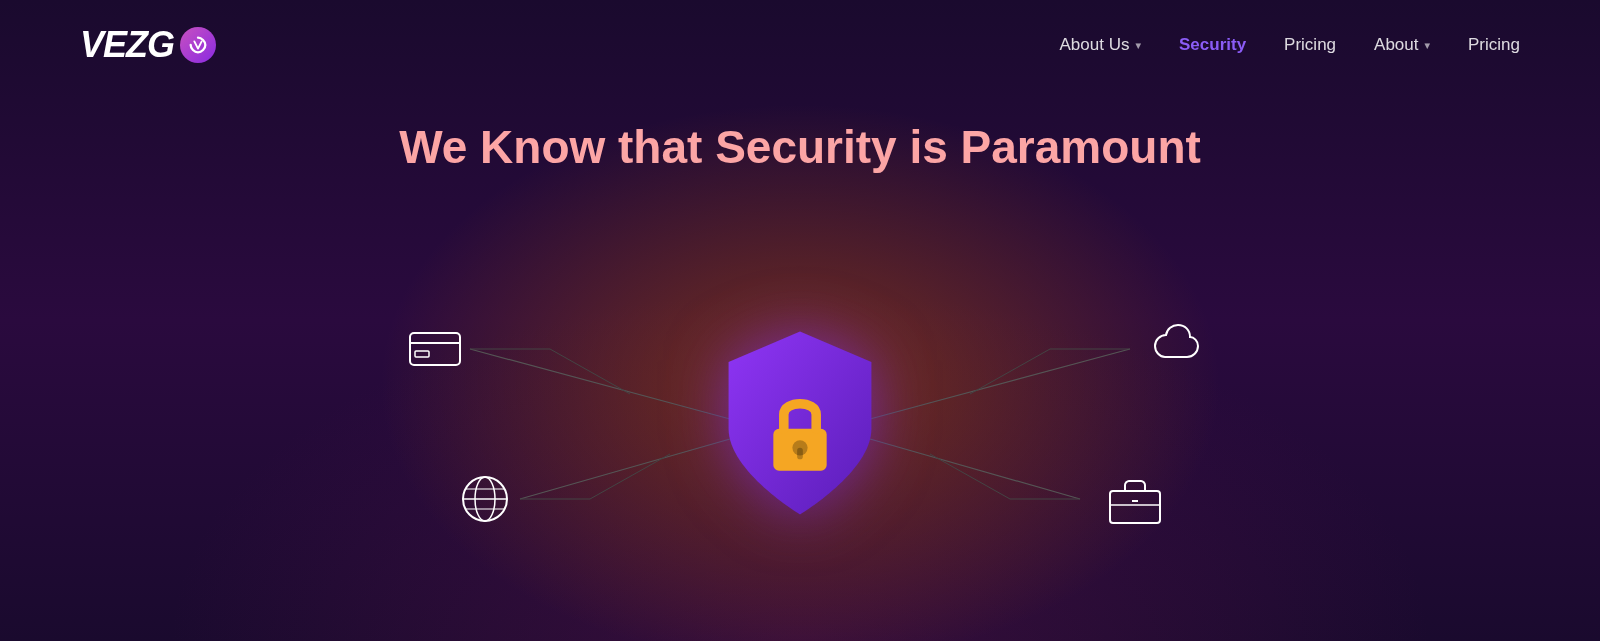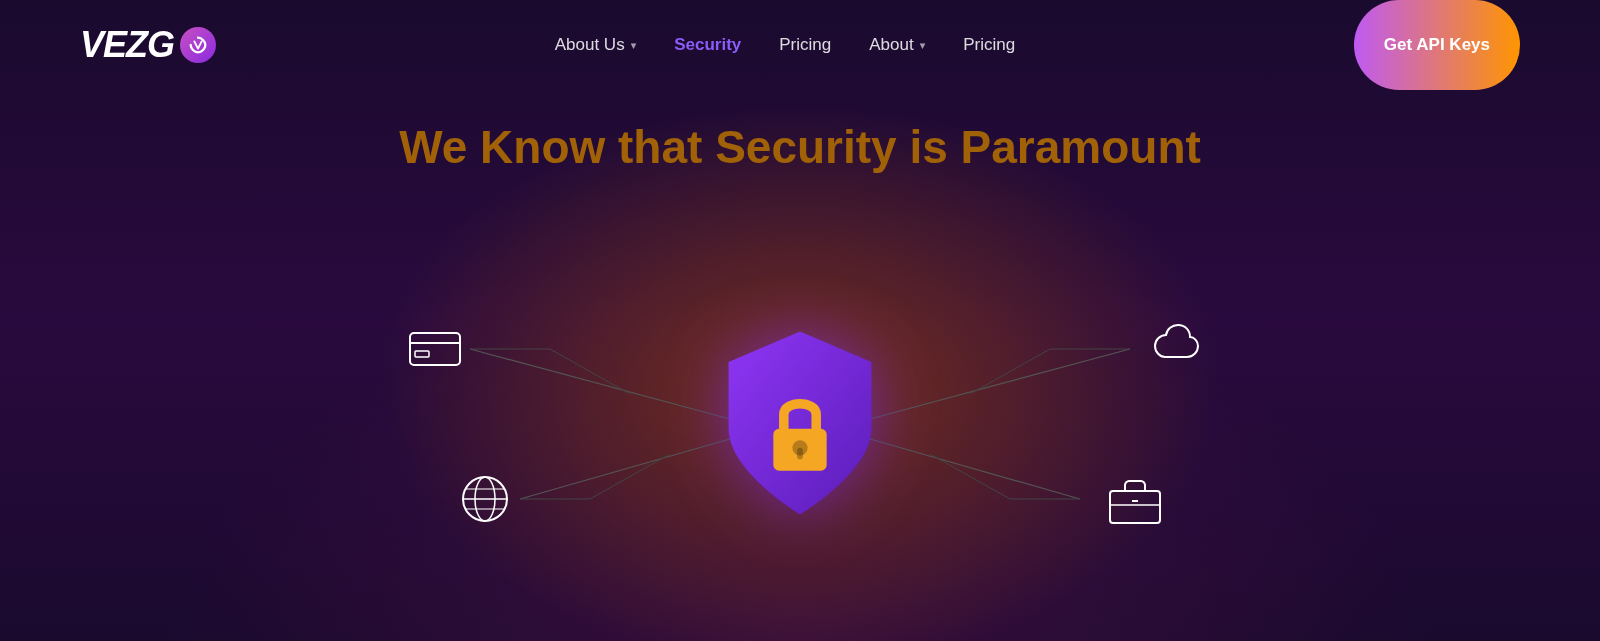--- a/index.html
+++ b/index.html
@@ -107,21 +107,21 @@
     .hero {
       position: relative;
       z-index: 5;
       display: flex;
       flex-direction: column;
       align-items: center;
       padding-top: 30px;
     }
 
     .hero-title {
-      color: #a16207;
+      color: #fca5a5;
       font-size: 46px;
       font-weight: 700;
       text-align: center;
       margin-bottom: 60px;
     }
 
     
     .diagram {
       position: relative;
       width: 900px;
@@ -222,21 +222,20 @@
         <span class="chevron">▾</span>
       </a>
     </li>
     <li>
       <a href="#">
         <span>Pricing</span>
       </a>
     </li>
   </ul>
 
-  <button class="cta-btn">Get API Keys</button>
 </nav>
 
 <div class="hero">
   <h1 class="hero-title">We Know that Security is Paramount</h1>
 
   <div class="diagram">
 
     <svg class="lines-svg" viewBox="0 0 900 380" xmlns="http://www.w3.org/2000/svg">
 
       <line x1="120" y1="115" x2="380" y2="185" stroke="#555" stroke-width="1.2"></line>

